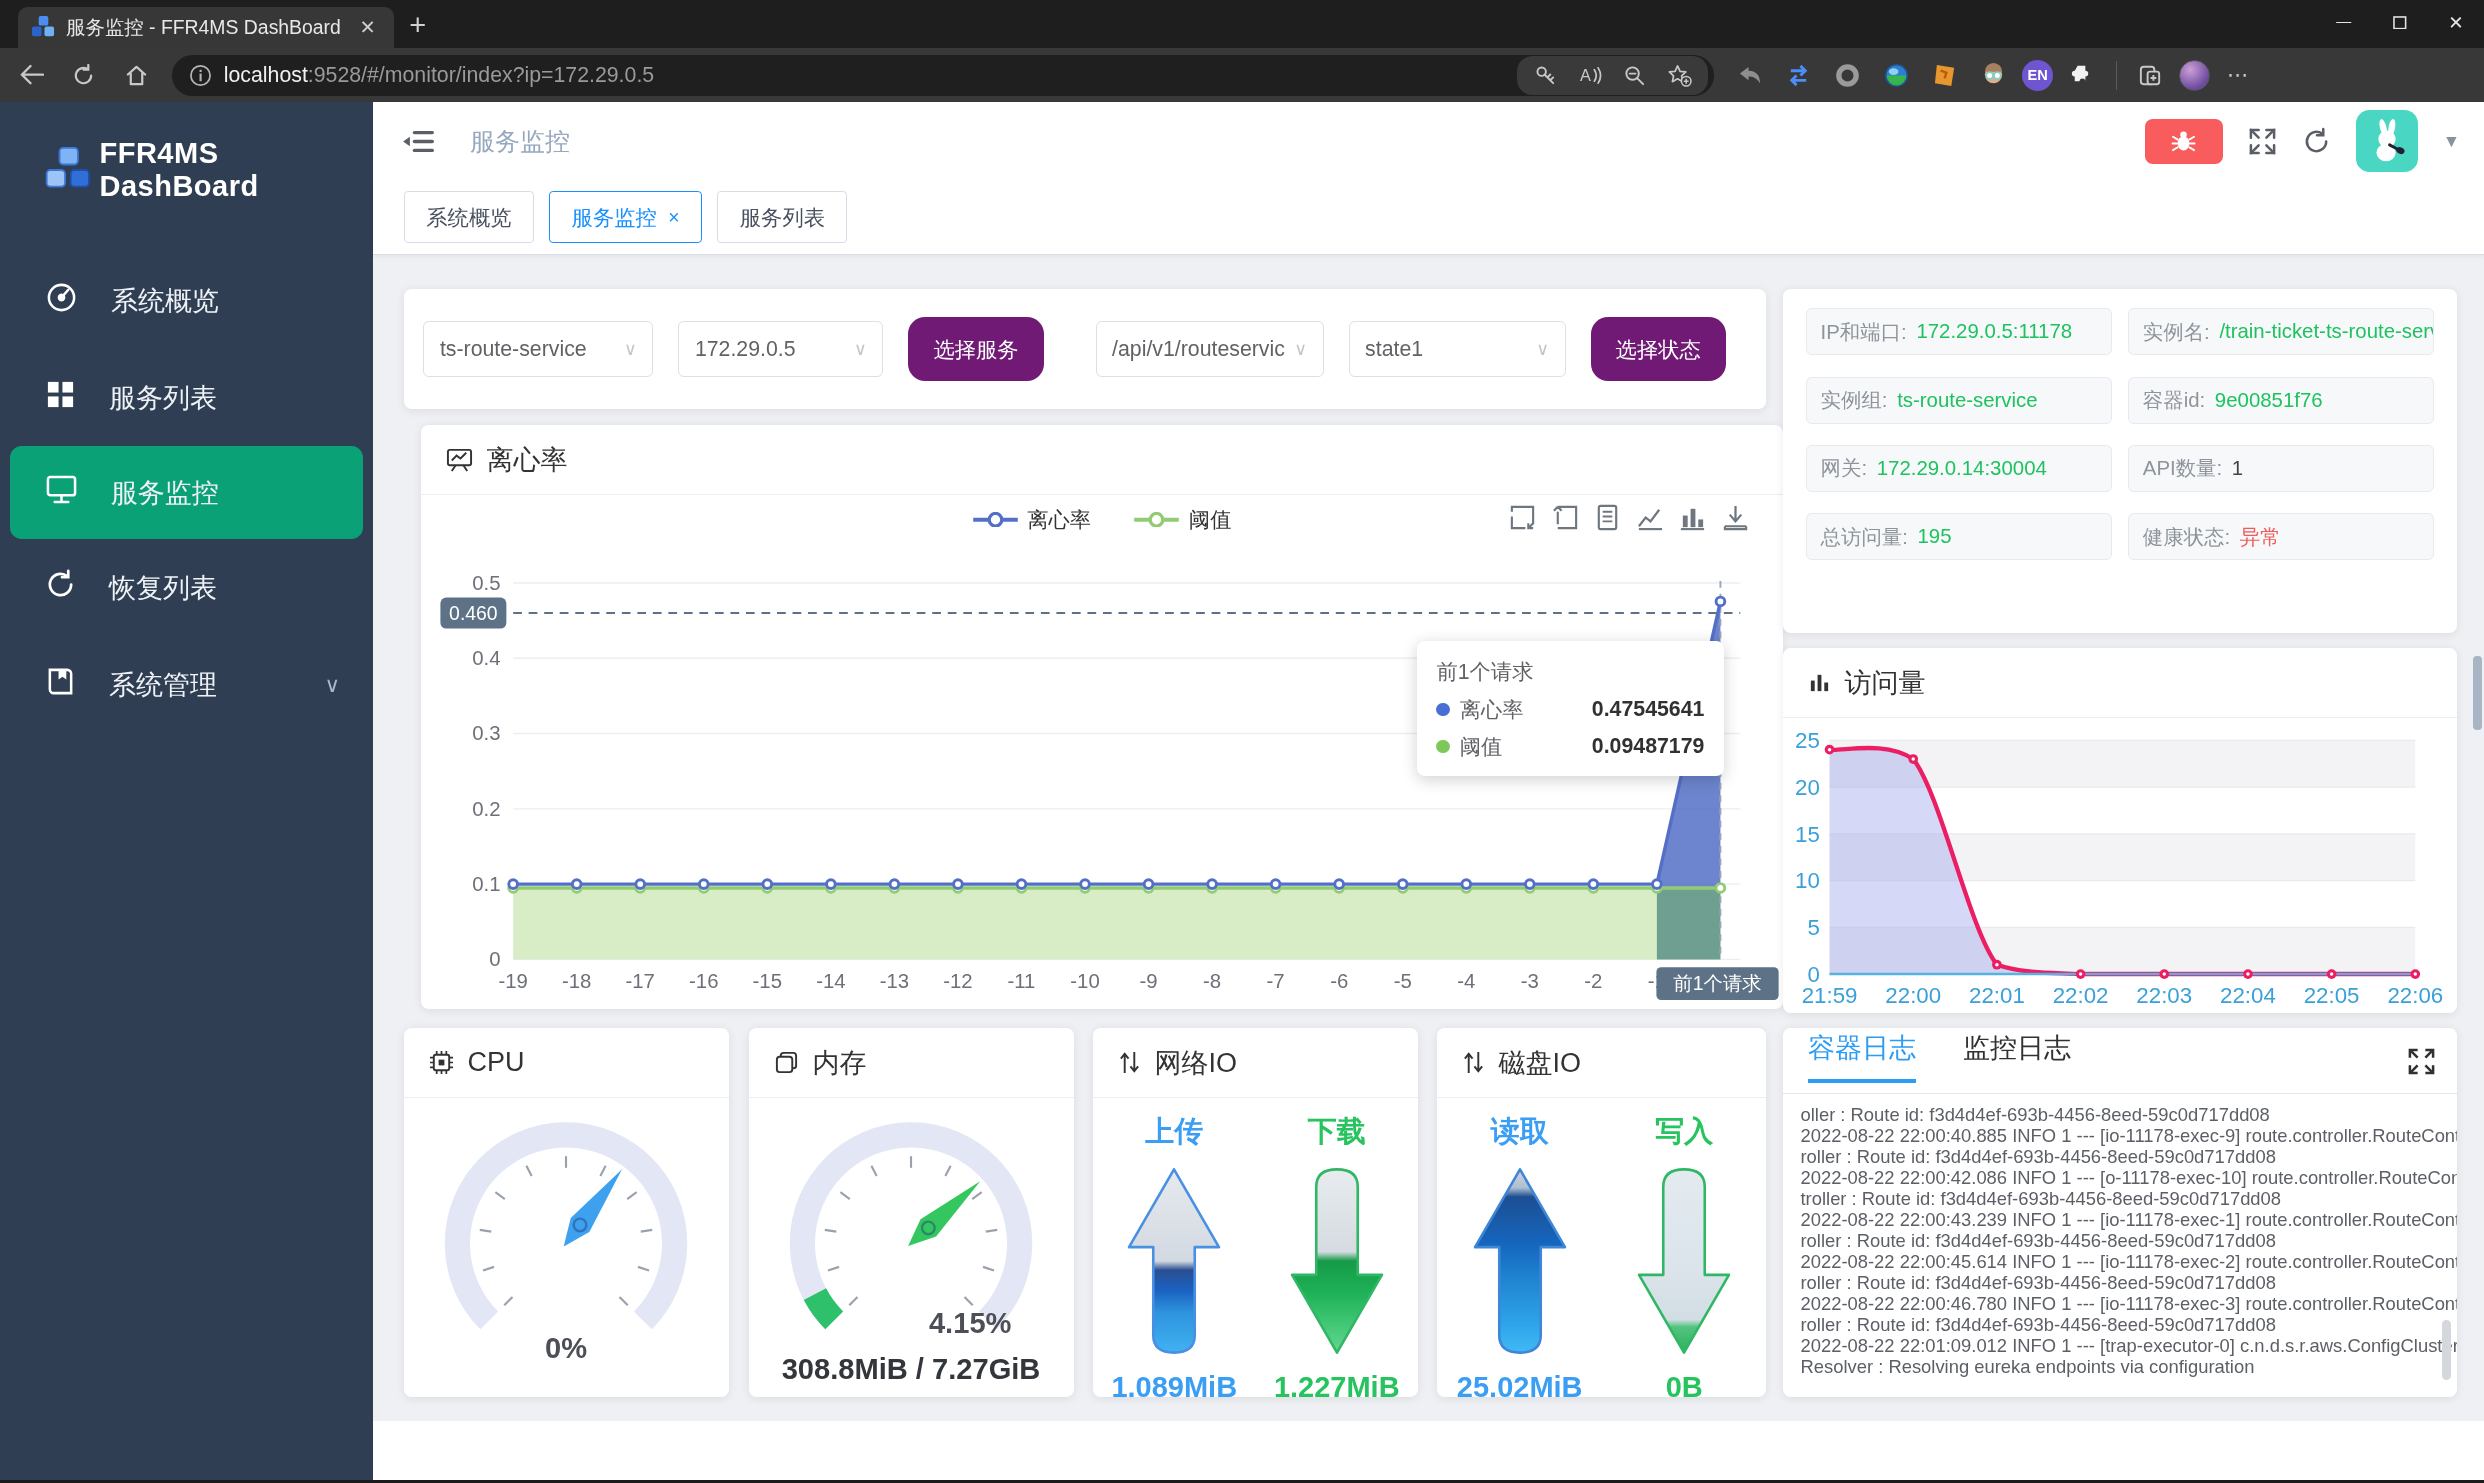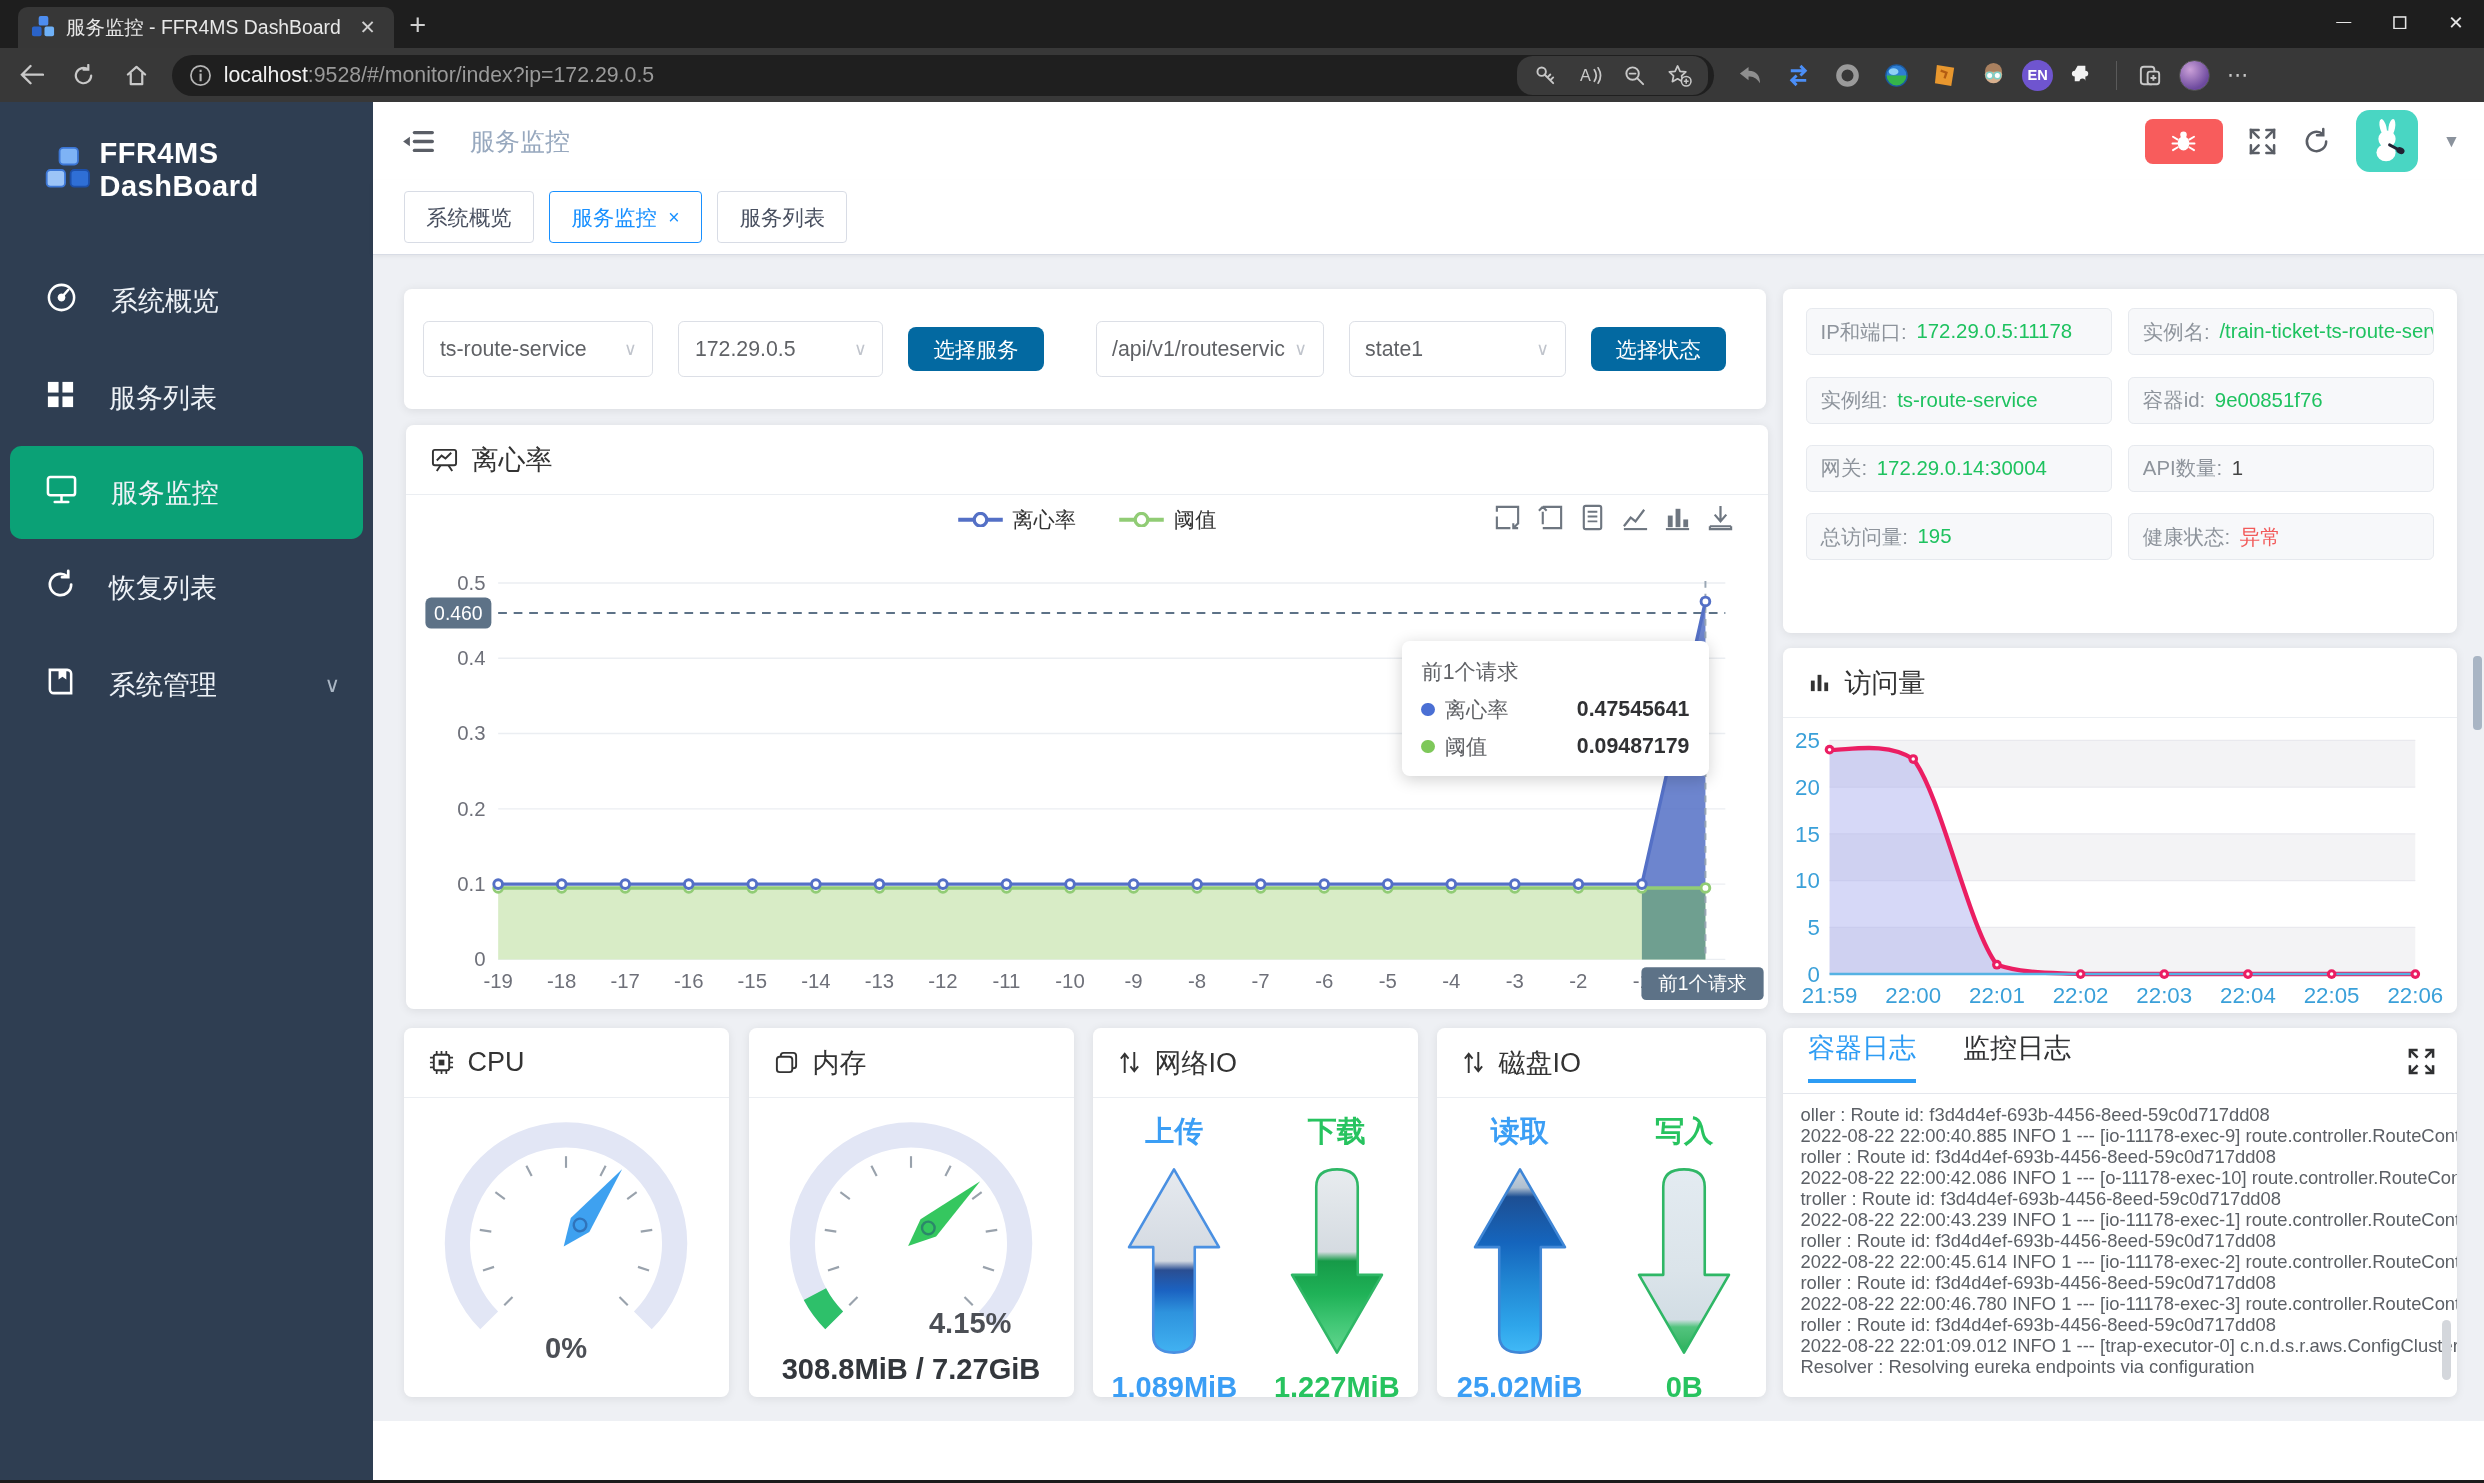--- a/index.html
+++ b/index.html
@@ -52,24 +52,24 @@
   .content{position:absolute;left:0;top:152px;width:2112px;height:1229px;}
   .whitefoot{position:absolute;left:0;top:1167px;width:2112px;height:62px;background:#fff;}
   .card{position:absolute;background:#fff;border-radius:7.8px;box-shadow:0 1.9px 9.7px rgba(0,0,0,.08);}
   .chead{height:70px;display:flex;align-items:center;gap:13.6px;padding:0 25px;border-bottom:1px solid #ebeef2;
          font-size:27px;color:#333;box-sizing:border-box;}
   
   .filtercard{left:31px;top:35px;width:1362px;height:120px;display:flex;align-items:center;gap:25px;padding:0 19.4px;box-sizing:border-box;}
   .sel{height:56px;border:1px solid #dcdfe6;border-radius:5.8px;background:#fff;display:flex;align-items:center;
        justify-content:space-between;padding:0 15.5px;color:#606266;font-size:21.3px;box-sizing:border-box;}
   .sel .arrow{color:#c0c4cc;font-size:17.5px;margin-left:9.7px;}
-  .bluebtn{height:44px;border-radius:8px;background:#0369a1;color:#fff;font-size:21.3px;display:flex;align-items:center;
+  .bluebtn{height:64px;border-radius:17px;background:#701a75;color:#fff;font-size:21.3px;display:flex;align-items:center;
            justify-content:center;padding:0 25px;}
   
-  .ecccard{left:33px;top:171px;width:1362px;height:584px;}
+  .ecccard{left:48px;top:171px;width:1362px;height:584px;}
   .legendrow{height:49px;display:flex;align-items:center;justify-content:center;gap:43px;position:relative;}
   .litem{display:flex;align-items:center;gap:9.7px;font-size:21.3px;color:#333;}
   .toolbox{position:absolute;right:33px;top:7.8px;display:flex;gap:13.6px;}
   .tbx{width:29px;height:29px;}
   .tooltipbox{position:absolute;left:996px;top:216px;width:268px;background:#fff;border-radius:7.8px;
               box-shadow:0 3.9px 15.5px rgba(0,0,0,.18);padding:15.5px 19.4px;z-index:5;}
   .ttt{font-size:21.3px;color:#606266;margin-bottom:9.7px;}
   .ttrow{display:flex;align-items:center;font-size:21.3px;color:#606266;margin-top:7.8px;}
   .ttdot{width:13.6px;height:13.6px;border-radius:50%;margin-right:9.7px;}
   .ttval{margin-left:auto;font-weight:bold;color:#303133;}

